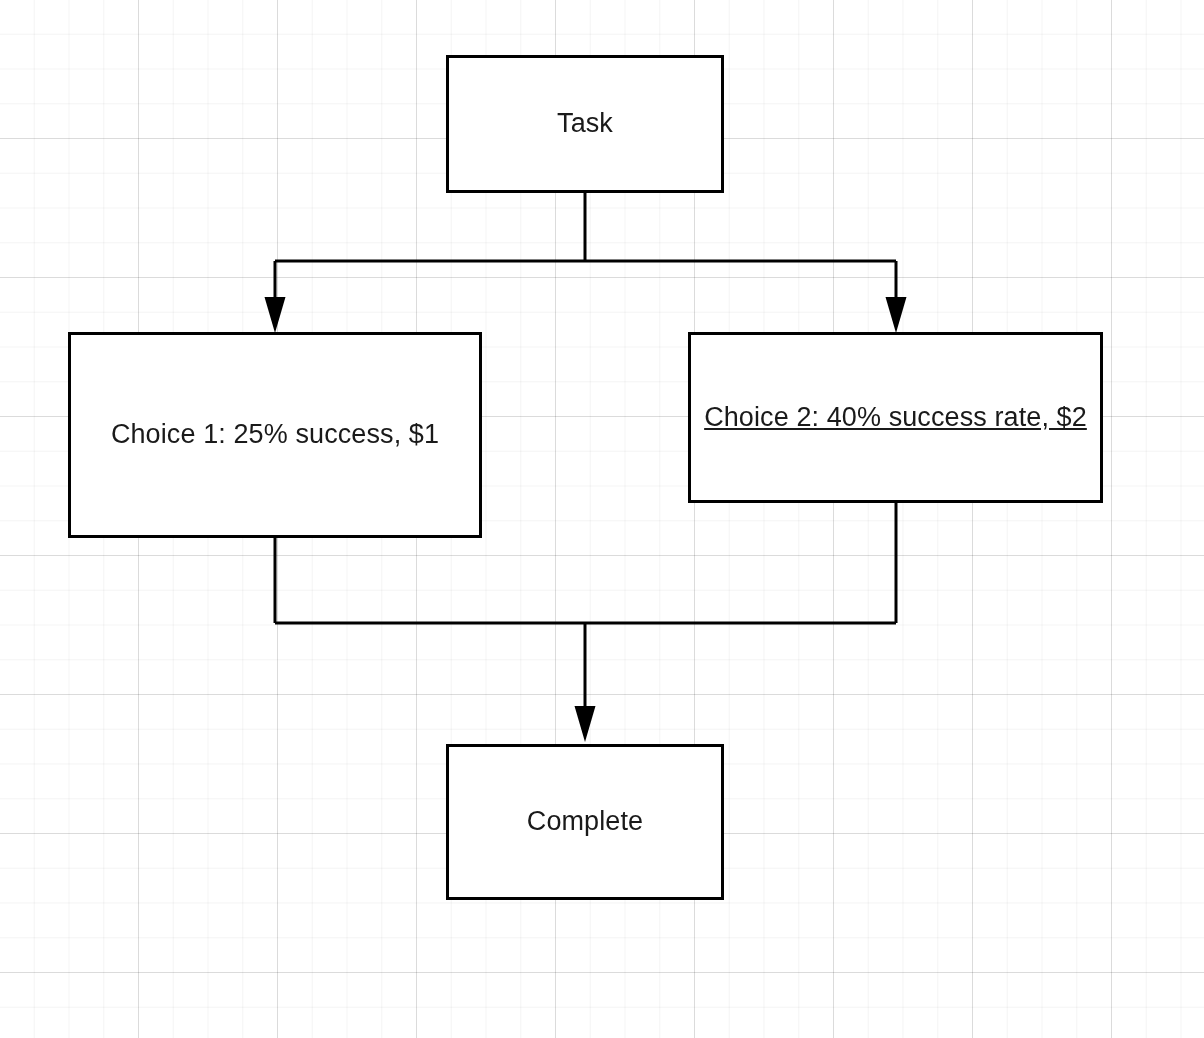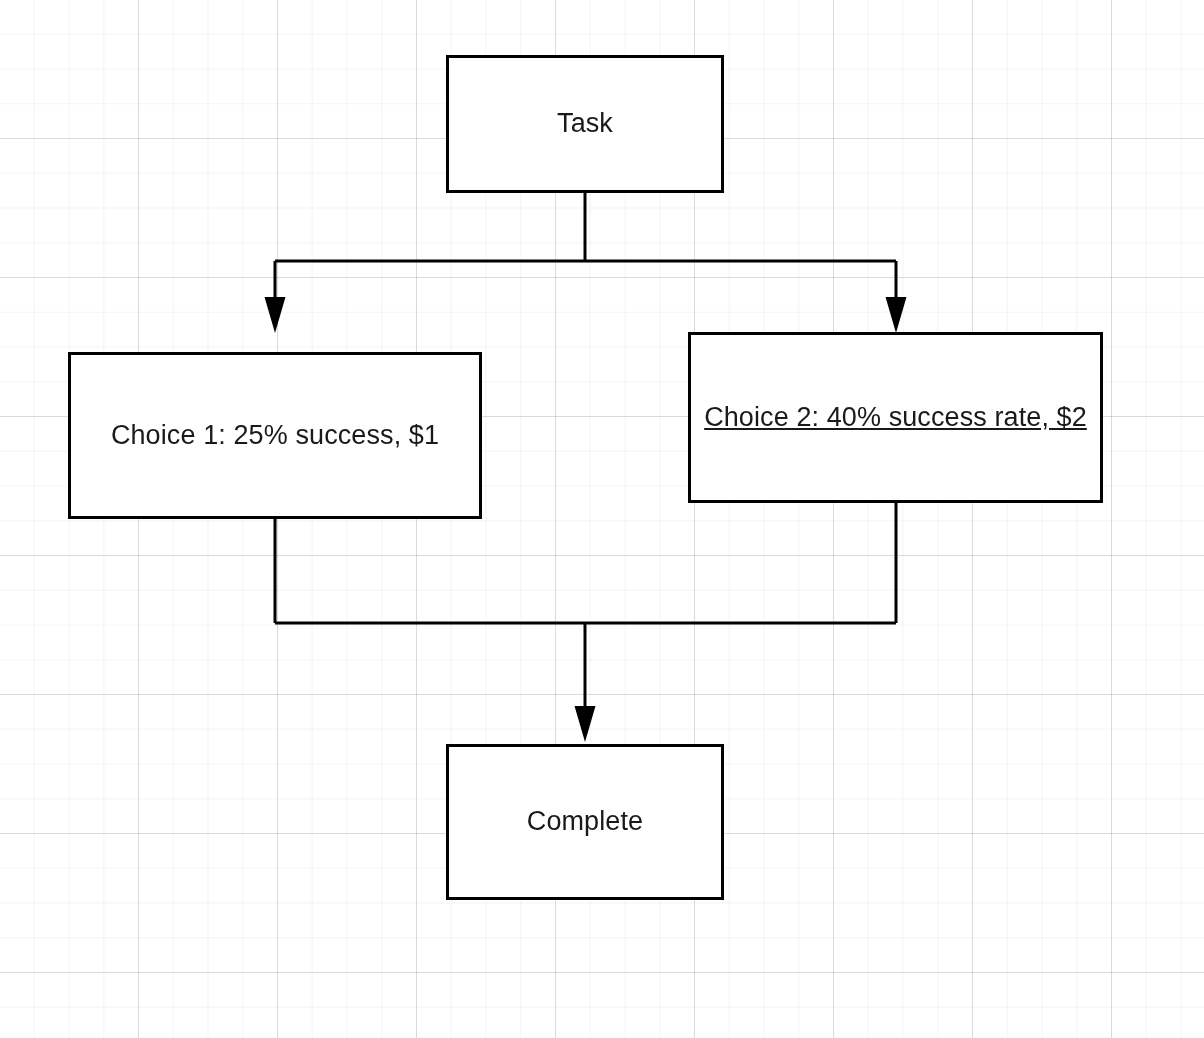--- a/index.html
+++ b/index.html
@@ -51,21 +51,21 @@
     line-height: 1.24;
     padding: 12px 10px;
     letter-spacing: 0.1px;
   }
   .node-label {
     display: block;
     width: 100%;
     white-space: pre-line;
   }
   #node-task   { left: 446px; top: 55px;  width: 278px; height: 138px; }
-  #node-choice1{ left: 68px;  top: 352px; width: 414px; height: 167px; }
+  #node-choice1{ left: 68px;  top: 332px; width: 414px; height: 206px; }
   #node-choice2{ left: 688px; top: 332px; width: 415px; height: 171px; text-decoration: underline; }
   #node-complete{left: 446px; top: 744px; width: 278px; height: 156px; }
 </style>
 </head>
 <body>
 
 <div id="canvas">
 
   <svg id="edges" width="1204" height="1038" viewBox="0 0 1204 1038" xmlns="http://www.w3.org/2000/svg">
 

